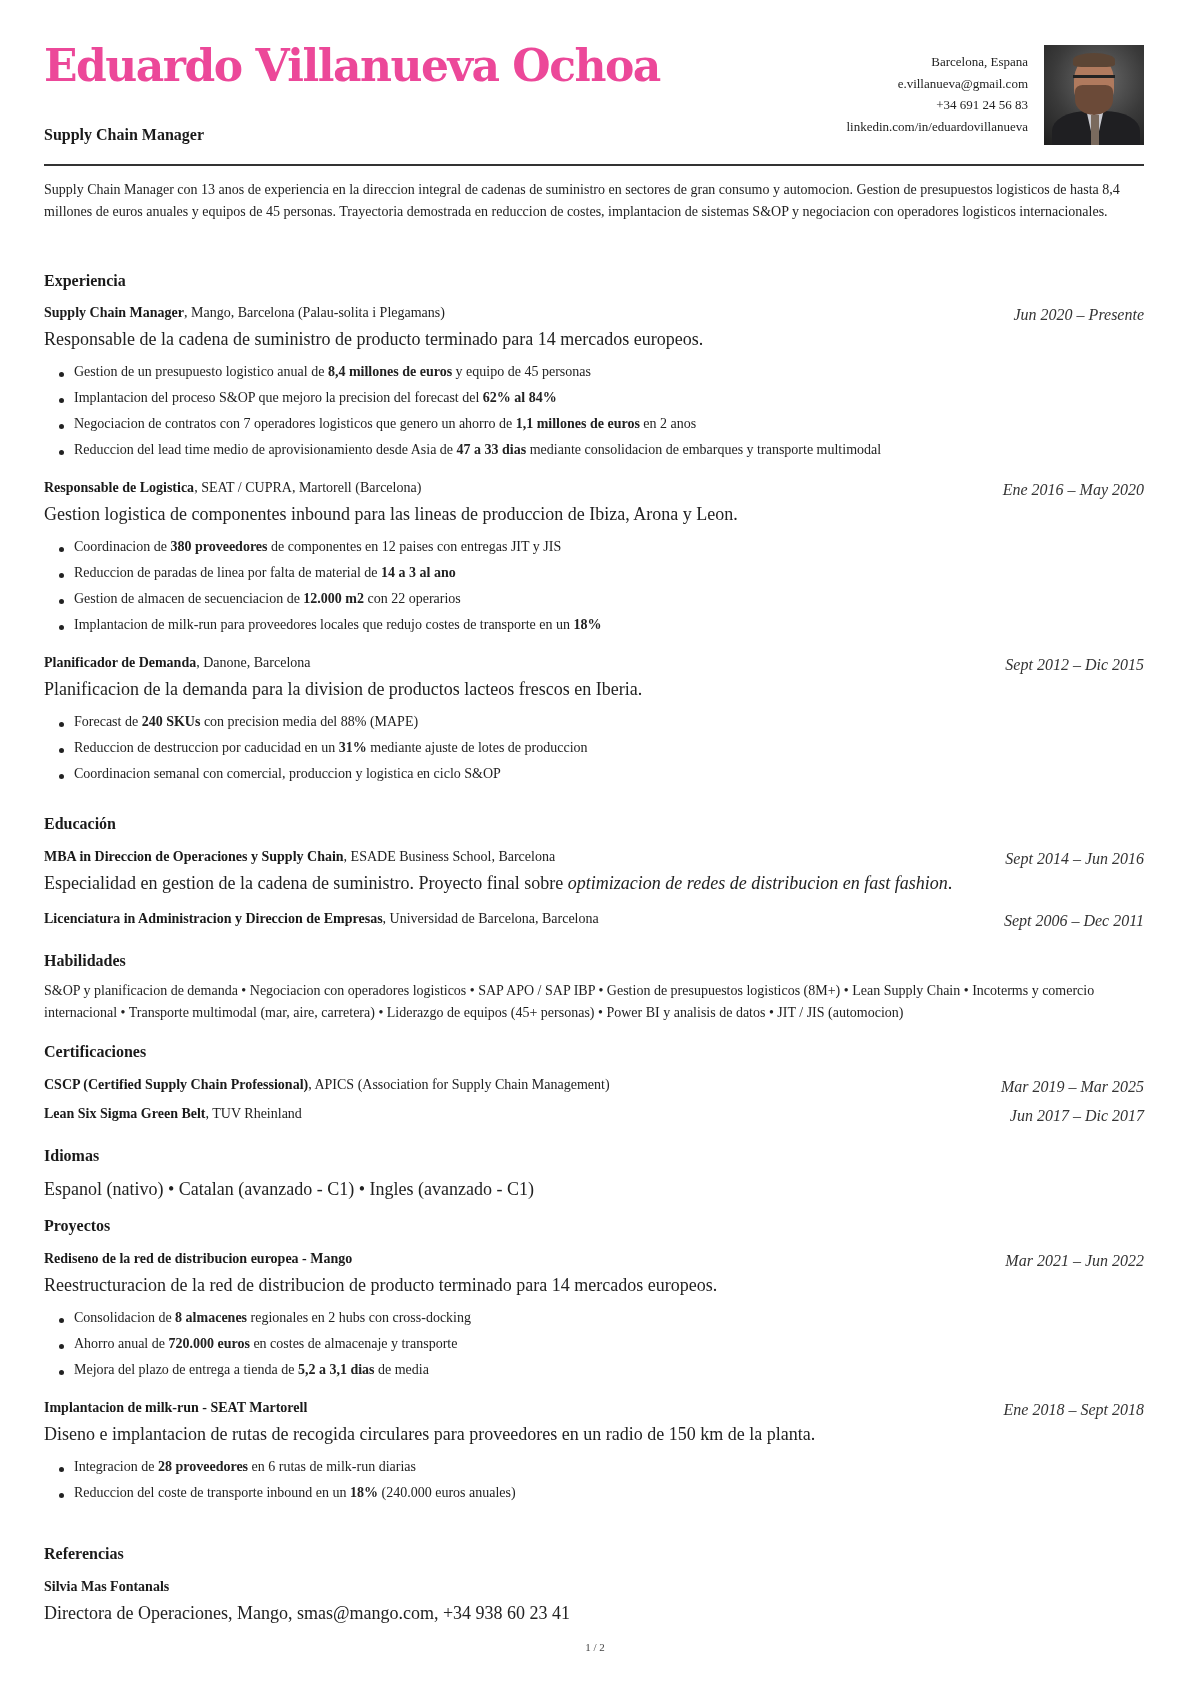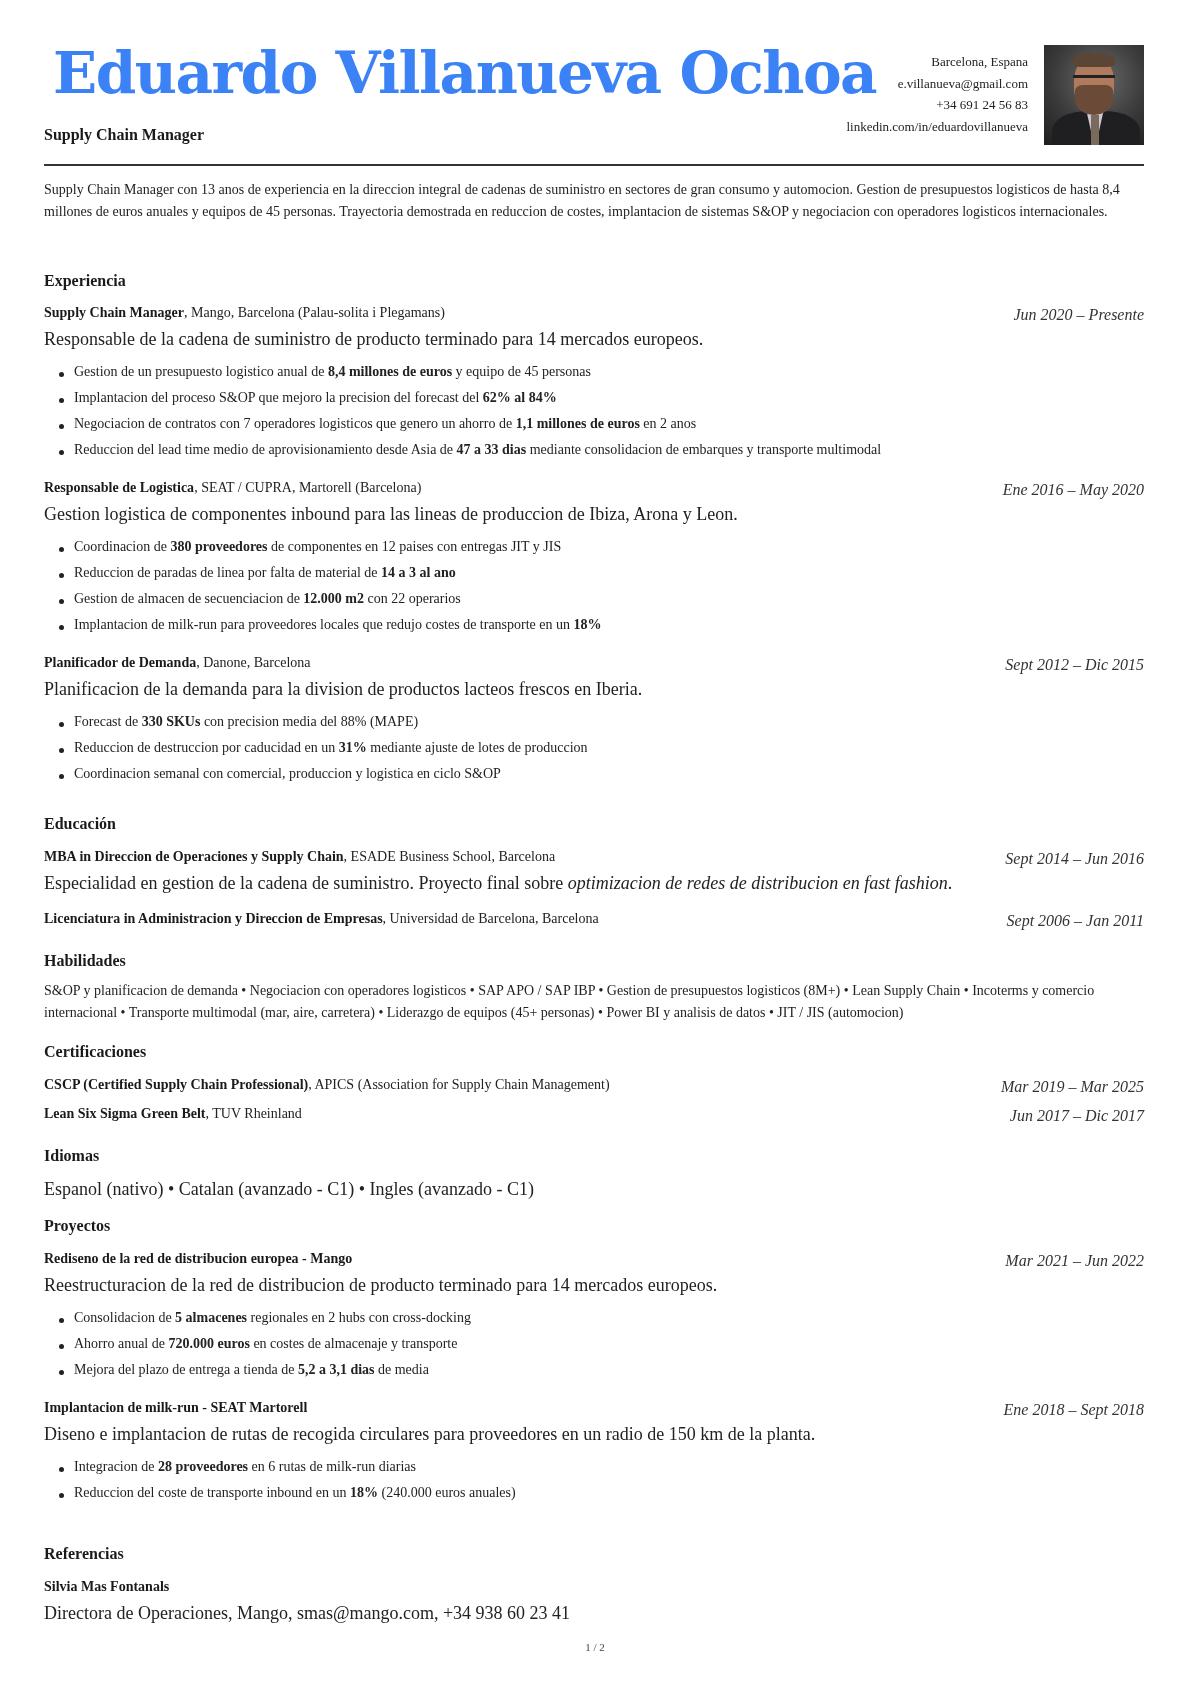--- a/index.html
+++ b/index.html
@@ -4,23 +4,23 @@
   <style>
     html, body { margin: 0; padding: 0; background: #ffffff; }
     body {
       width: 1190px; height: 1683px; position: relative; overflow: hidden;
       font-family: "Liberation Serif", "DejaVu Serif", serif;
       color: #1f1f1f;
     }
     .page { position: absolute; left: 44px; top: 0; width: 1100px; }
     .header { position: relative; height: 166px; }
     .name {
-      position: absolute; left: 9px; top: 44px;
+      position: absolute; left: 0; top: 44px;
       font-family: "DejaVu Serif", serif; font-weight: bold;
-      font-size: 58px; letter-spacing: -1.5px; color: #3b82f6; line-height: 1;
+      font-size: 44px; letter-spacing: -1.5px; color: #ec4899; line-height: 1;
       white-space: nowrap;
     }
     .title {
       position: absolute; left: 0; top: 126px;
       font-size: 16px; font-weight: bold; color: #1a1a1a;
     }
     .contact {
       position: absolute; right: 116px; top: 51px; text-align: right;
       font-size: 13px; line-height: 21.5px; color: #222;
     }
@@ -139,33 +139,33 @@
     <div class="bullet" style="top:539px;"><span>Coordinacion de </span><b>380 proveedores</b><span> de componentes en 12 paises con entregas JIT y JIS</span></div>
     <div class="bullet" style="top:565px;"><span>Reduccion de paradas de linea por falta de material de </span><b>14 a 3 al ano</b><span></span></div>
     <div class="bullet" style="top:591px;"><span>Gestion de almacen de secuenciacion de </span><b>12.000 m2</b><span> con 22 operarios</span></div>
     <div class="bullet" style="top:617px;"><span>Implantacion de milk-run para proveedores locales que redujo costes de transporte en un </span><b>18%</b><span></span></div>
 
     <div class="entry-head" style="top:655px;">
       <b>Planificador de Demanda</b><span>, Danone, Barcelona</span>
       <span class="date" style="top:1px;">Sept 2012 – Dic 2015</span>
     </div>
     <div class="line" style="top:679px;">Planificacion de la demanda para la division de productos lacteos frescos en Iberia.</div>
-    <div class="bullet" style="top:714px;"><span>Forecast de </span><b>330 SKUs</b><span> con precision media del 88% (MAPE)</span></div>
+    <div class="bullet" style="top:714px;"><span>Forecast de </span><b>240 SKUs</b><span> con precision media del 88% (MAPE)</span></div>
     <div class="bullet" style="top:740px;"><span>Reduccion de destruccion por caducidad en un </span><b>31%</b><span> mediante ajuste de lotes de produccion</span></div>
     <div class="bullet" style="top:766px;"><span>Coordinacion semanal con comercial, produccion y logistica en ciclo S&amp;OP</span><b></b><span></span></div>
 
     <div class="section-title" style="top:815px;">Educación</div>
     <div class="entry-head" style="top:849px;">
       <b>MBA in Direccion de Operaciones y Supply Chain</b><span>, ESADE Business School, Barcelona</span>
       <span class="date" style="top:1px;">Sept 2014 – Jun 2016</span>
     </div>
     <div class="line" style="top:873px;"><span>Especialidad en gestion de la cadena de suministro. Proyecto final sobre </span><i>optimizacion de redes de distribucion en fast fashion</i><span>.</span></div>
     <div class="entry-head" style="top:911px;">
       <b>Licenciatura in Administracion y Direccion de Empresas</b><span>, Universidad de Barcelona, Barcelona</span>
-      <span class="date" style="top:1px;">Sept 2006 – Jan 2011</span>
+      <span class="date" style="top:1px;">Sept 2006 – Dec 2011</span>
     </div>
 
     <div class="section-title" style="top:952px;">Habilidades</div>
     <div class="skills" style="top:980px;">S&amp;OP y planificacion de demanda • Negociacion con operadores logisticos • SAP APO / SAP IBP • Gestion de presupuestos logisticos (8M+) • Lean Supply Chain • Incoterms y comercio internacional • Transporte multimodal (mar, aire, carretera) • Liderazgo de equipos (45+ personas) • Power BI y analisis de datos • JIT / JIS (automocion)</div>
 
     <div class="section-title" style="top:1043px;">Certificaciones</div>
     <div class="entry-head" style="top:1077px;">
       <b>CSCP (Certified Supply Chain Professional)</b><span>, APICS (Association for Supply Chain Management)</span>
       <span class="date" style="top:1px;">Mar 2019 – Mar 2025</span>
     </div>
@@ -176,21 +176,21 @@
 
     <div class="section-title" style="top:1147px;">Idiomas</div>
     <div class="line" style="top:1179px;">Espanol (nativo) • Catalan (avanzado - C1) • Ingles (avanzado - C1)</div>
 
     <div class="section-title" style="top:1217px;">Proyectos</div>
     <div class="entry-head" style="top:1251px;">
       <b>Rediseno de la red de distribucion europea - Mango</b>
       <span class="date" style="top:1px;">Mar 2021 – Jun 2022</span>
     </div>
     <div class="line" style="top:1275px;">Reestructuracion de la red de distribucion de producto terminado para 14 mercados europeos.</div>
-    <div class="bullet" style="top:1310px;"><span>Consolidacion de </span><b>5 almacenes</b><span> regionales en 2 hubs con cross-docking</span></div>
+    <div class="bullet" style="top:1310px;"><span>Consolidacion de </span><b>8 almacenes</b><span> regionales en 2 hubs con cross-docking</span></div>
     <div class="bullet" style="top:1336px;"><span>Ahorro anual de </span><b>720.000 euros</b><span> en costes de almacenaje y transporte</span></div>
     <div class="bullet" style="top:1362px;text-align:center;"><span>Mejora del plazo de entrega a tienda de </span><b>5,2 a 3,1 dias</b><span> de media</span></div>
 
     <div class="entry-head" style="top:1400px;">
       <b>Implantacion de milk-run - SEAT Martorell</b>
       <span class="date" style="top:1px;">Ene 2018 – Sept 2018</span>
     </div>
     <div class="line" style="top:1424px;">Diseno e implantacion de rutas de recogida circulares para proveedores en un radio de 150 km de la planta.</div>
     <div class="bullet" style="top:1459px;"><span>Integracion de </span><b>28 proveedores</b><span> en 6 rutas de milk-run diarias</span></div>
     <div class="bullet" style="top:1485px;"><span>Reduccion del coste de transporte inbound en un </span><b>18%</b><span> (240.000 euros anuales)</span></div>

